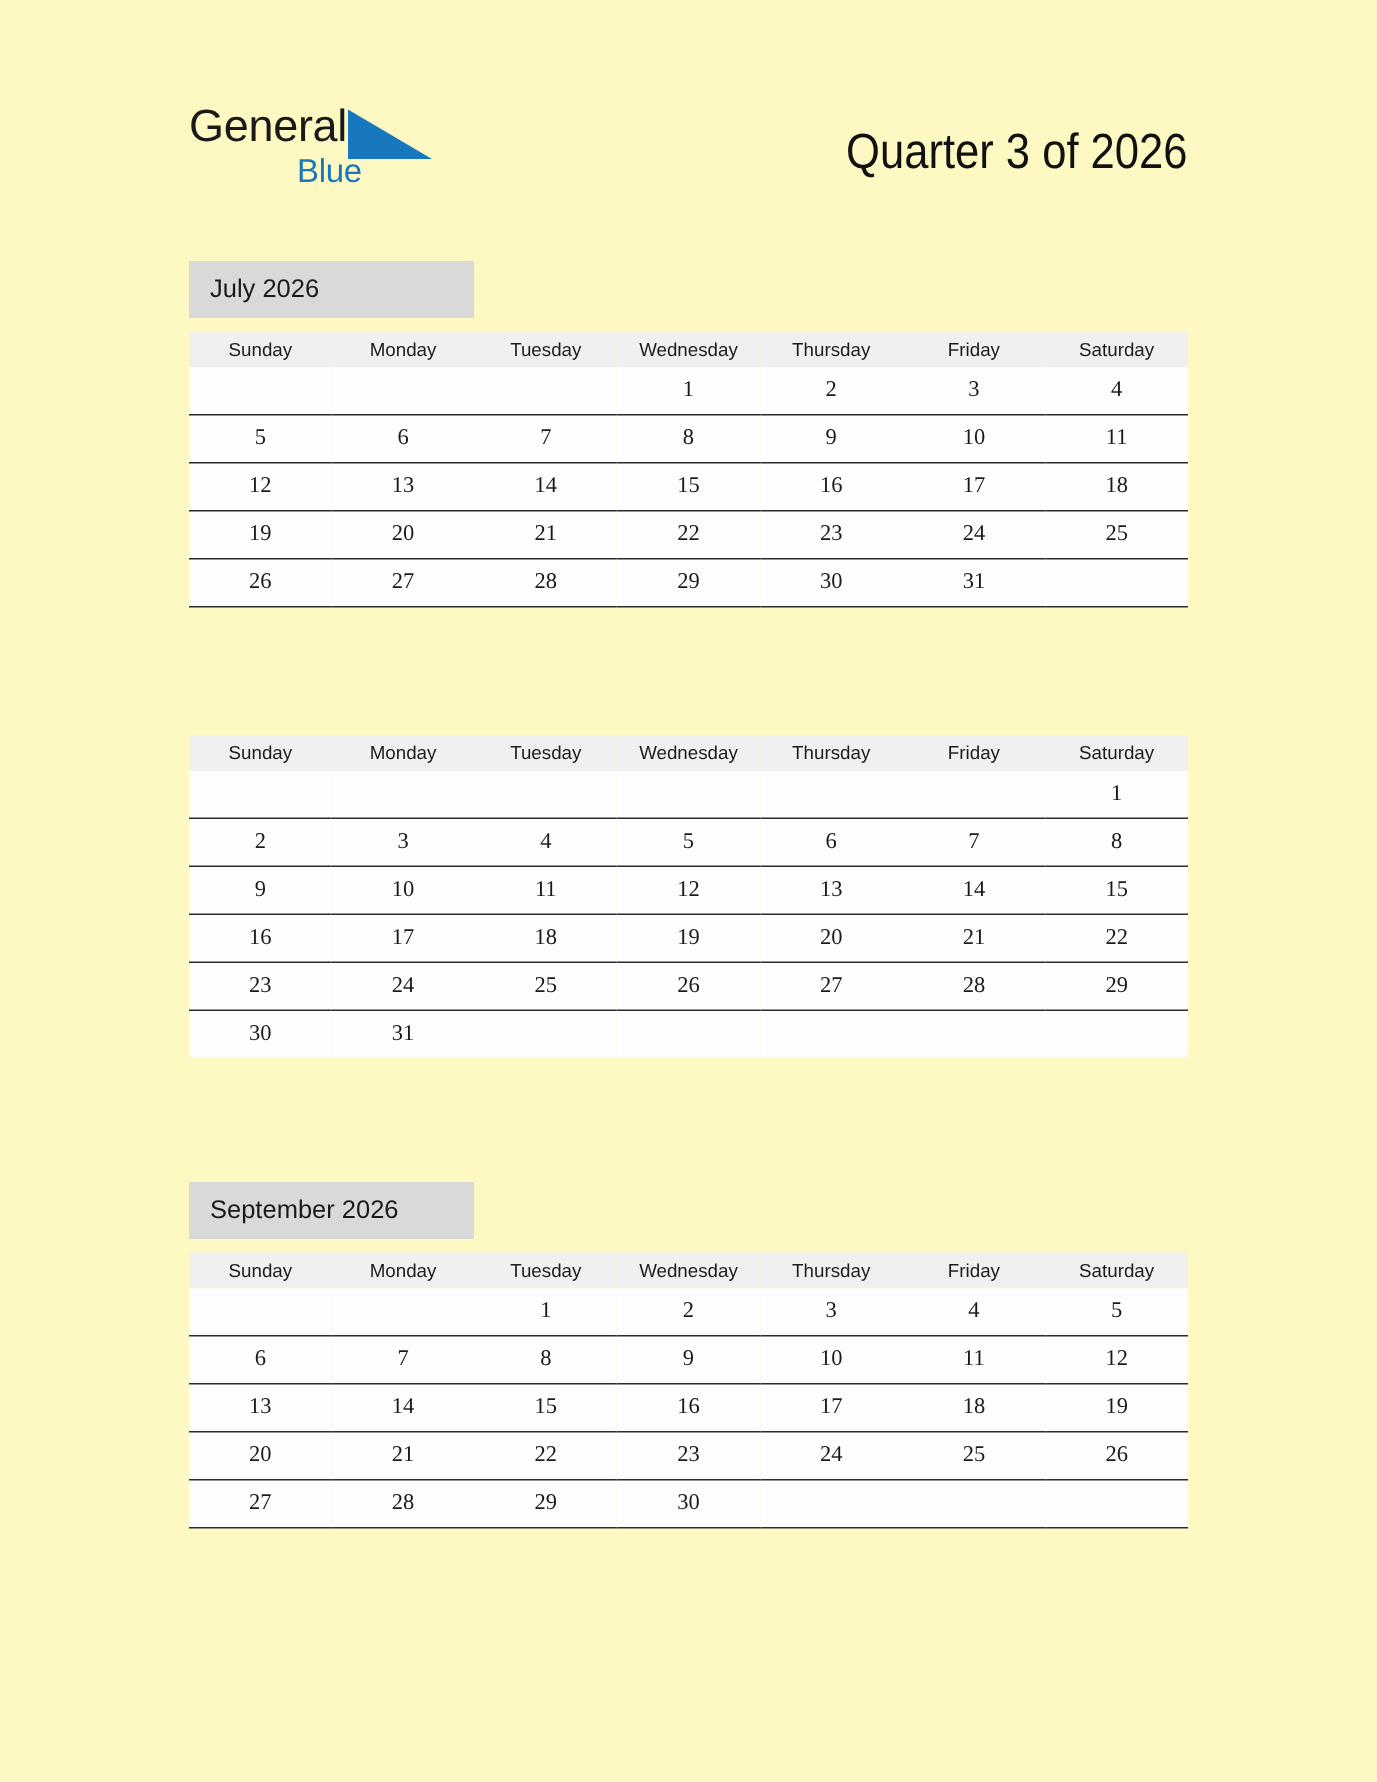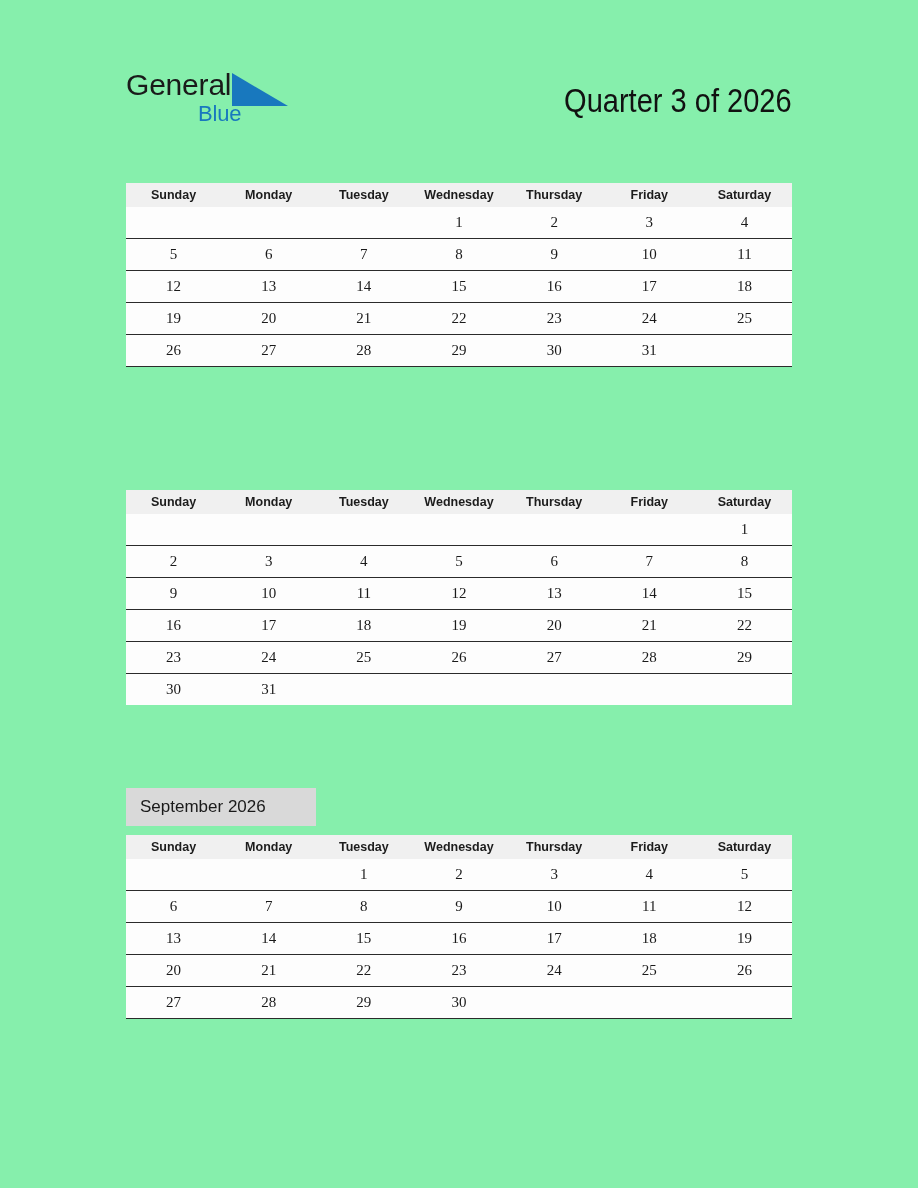--- a/index.html
+++ b/index.html
@@ -11,21 +11,21 @@
     height: 1188px;
     background: #ffffff;
     font-family: "Liberation Sans", sans-serif;
     -webkit-font-smoothing: antialiased;
     overflow: hidden;
   }
   .page {
     position: relative;
     width: 918px;
     height: 1188px;
-    background: #86efac;
+    background: #fef9c3;
   }
 
   
   .header {
     position: absolute;
     left: 0;
     top: 0;
     width: 918px;
     height: 160px;
   }
@@ -95,21 +95,21 @@
     font-family: "Liberation Sans", sans-serif;
   }
   .cal-table {
     width: 666px;
     border-collapse: collapse;
     table-layout: fixed;
     margin-top: 9px;
   }
   .cal-table th {
     background: #f0f0f0;
-    font-weight: bold;
+    font-weight: normal;
     font-size: 12.5px;
     color: #1c1c1c;
     height: 24px;
     text-align: center;
     font-family: "Liberation Sans", sans-serif;
     border: none;
     padding: 0;
   }
   .cal-table td {
     height: 31px;
@@ -143,20 +143,21 @@
           <polygon points="0,0 0,33 56,33" fill="#1878be"></polygon>
         </svg>
       </span>
       <span class="logo-blue">Blue</span>
     </div>
 
     <div class="quarter-title">Quarter 3 of 2026</div>
   </div>
 
   <div class="month-block" id="month-0" style="top:174px;">
+    <div class="month-title">July 2026</div>
     <table class="cal-table">
       <thead>
         <tr>
           <th>Sunday</th>
           <th>Monday</th>
           <th>Tuesday</th>
           <th>Wednesday</th>
           <th>Thursday</th>
           <th>Friday</th>
           <th>Saturday</th>

